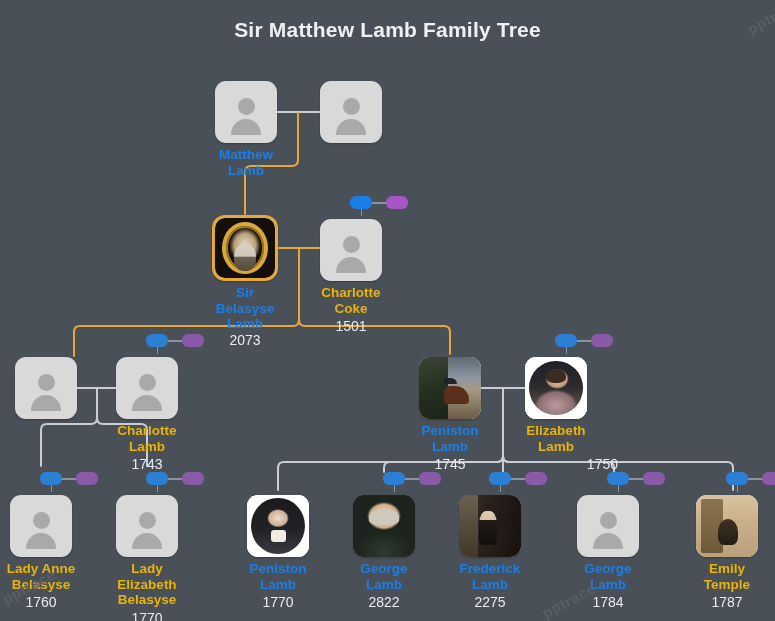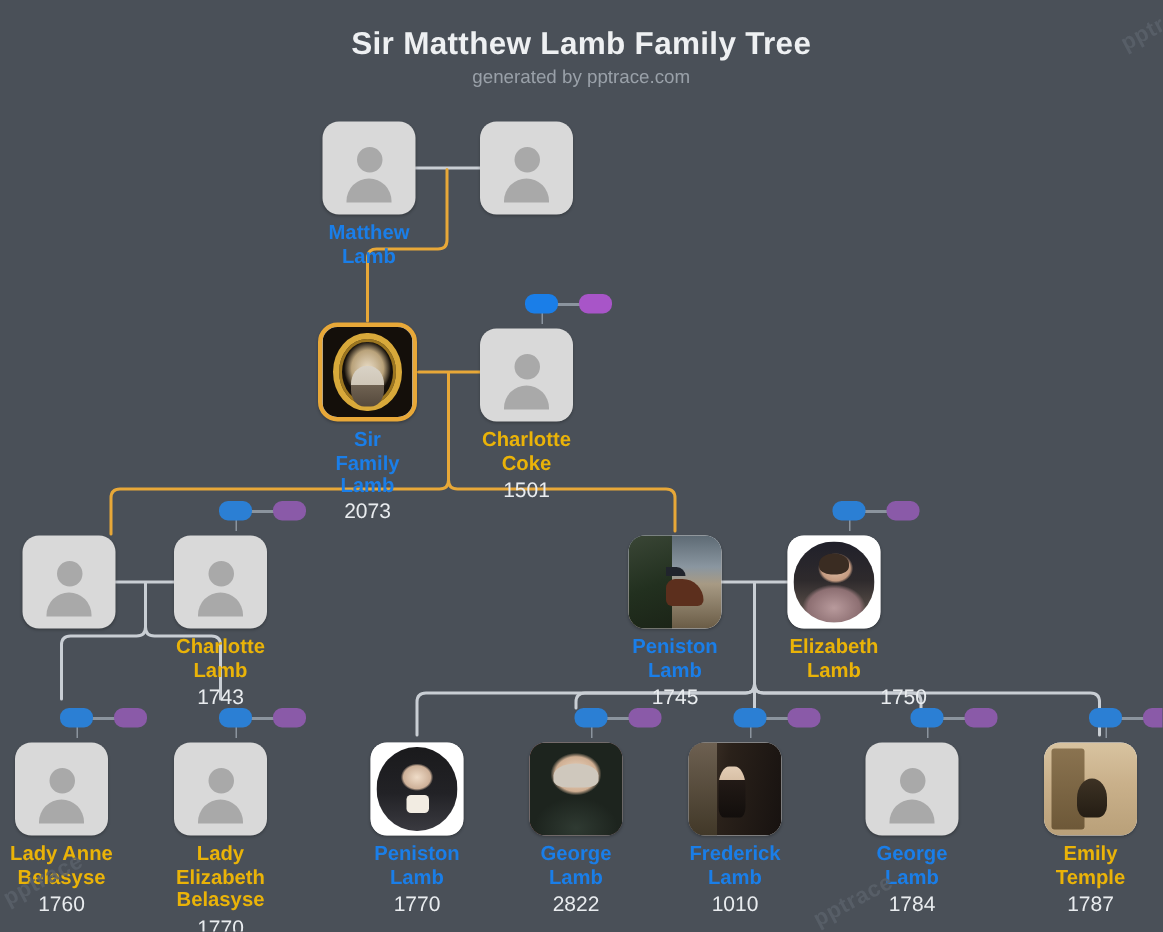--- a/index.html
+++ b/index.html
@@ -194,21 +194,20 @@
     transform:rotate(-28deg);opacity:.85;pointer-events:none;
     letter-spacing:.5px;
   }
 </style>
 </head>
 <body>
 
 <div id="tree">
 
   <div class="title">Sir Matthew Lamb Family Tree</div>
-  <div class="subtitle">generated by pptrace.com</div>
 
   <svg class="links" viewBox="0 0 775 621">
     <g fill="none" stroke="#c9ced4" stroke-width="2" stroke-linecap="round">
 
       <path d="M277 112 L320 112"></path>
 
       <path d="M77 388 L116 388"></path>
       <path d="M97 389 L97 418 Q97 424 91 424 L47 424 Q41 424 41 430 L41 466"></path>
       <path d="M97 389 L97 418 Q97 424 103 424 L141 424 Q147 424 147 430 L147 466"></path>
 
@@ -247,21 +246,21 @@
             <div class="head"></div>
             <div class="body"></div>
           </div>
         </div>
       </div>
       <div class="person" style="left: 245px; top: 217px;">
         <div class="card highlight photo">
           <div class="pt pt-matthew"></div>
         </div>
         <div class="label male">Sir
-Family
+Belasyse
 Lamb</div>
         <div class="year" style="top: 114.5px;">2073</div>
       </div>
       <div class="person" style="left: 351px; top: 219px;">
         <div class="card">
           <div class="ph">
             <div class="head"></div>
             <div class="body"></div>
           </div>
         </div>
@@ -378,21 +377,21 @@
           <div class="p blue"></div>
           <div class="p purple"></div>
         </div>
       </div>
       <div class="person" style="left: 490px; top: 495px;">
         <div class="card photo">
           <div class="pt pt-frederick"></div>
         </div>
         <div class="label male">Frederick
 Lamb</div>
-        <div class="year" style="top: 99px;">1010</div>
+        <div class="year" style="top: 99px;">2275</div>
         <div class="badge" style="left: 10px; top: -28px;">
           <div class="stem"></div>
           <div class="bar"></div>
           <div class="p blue"></div>
           <div class="p purple"></div>
         </div>
       </div>
       <div class="person" style="left: 608px; top: 495px;">
         <div class="card">
           <div class="ph">

